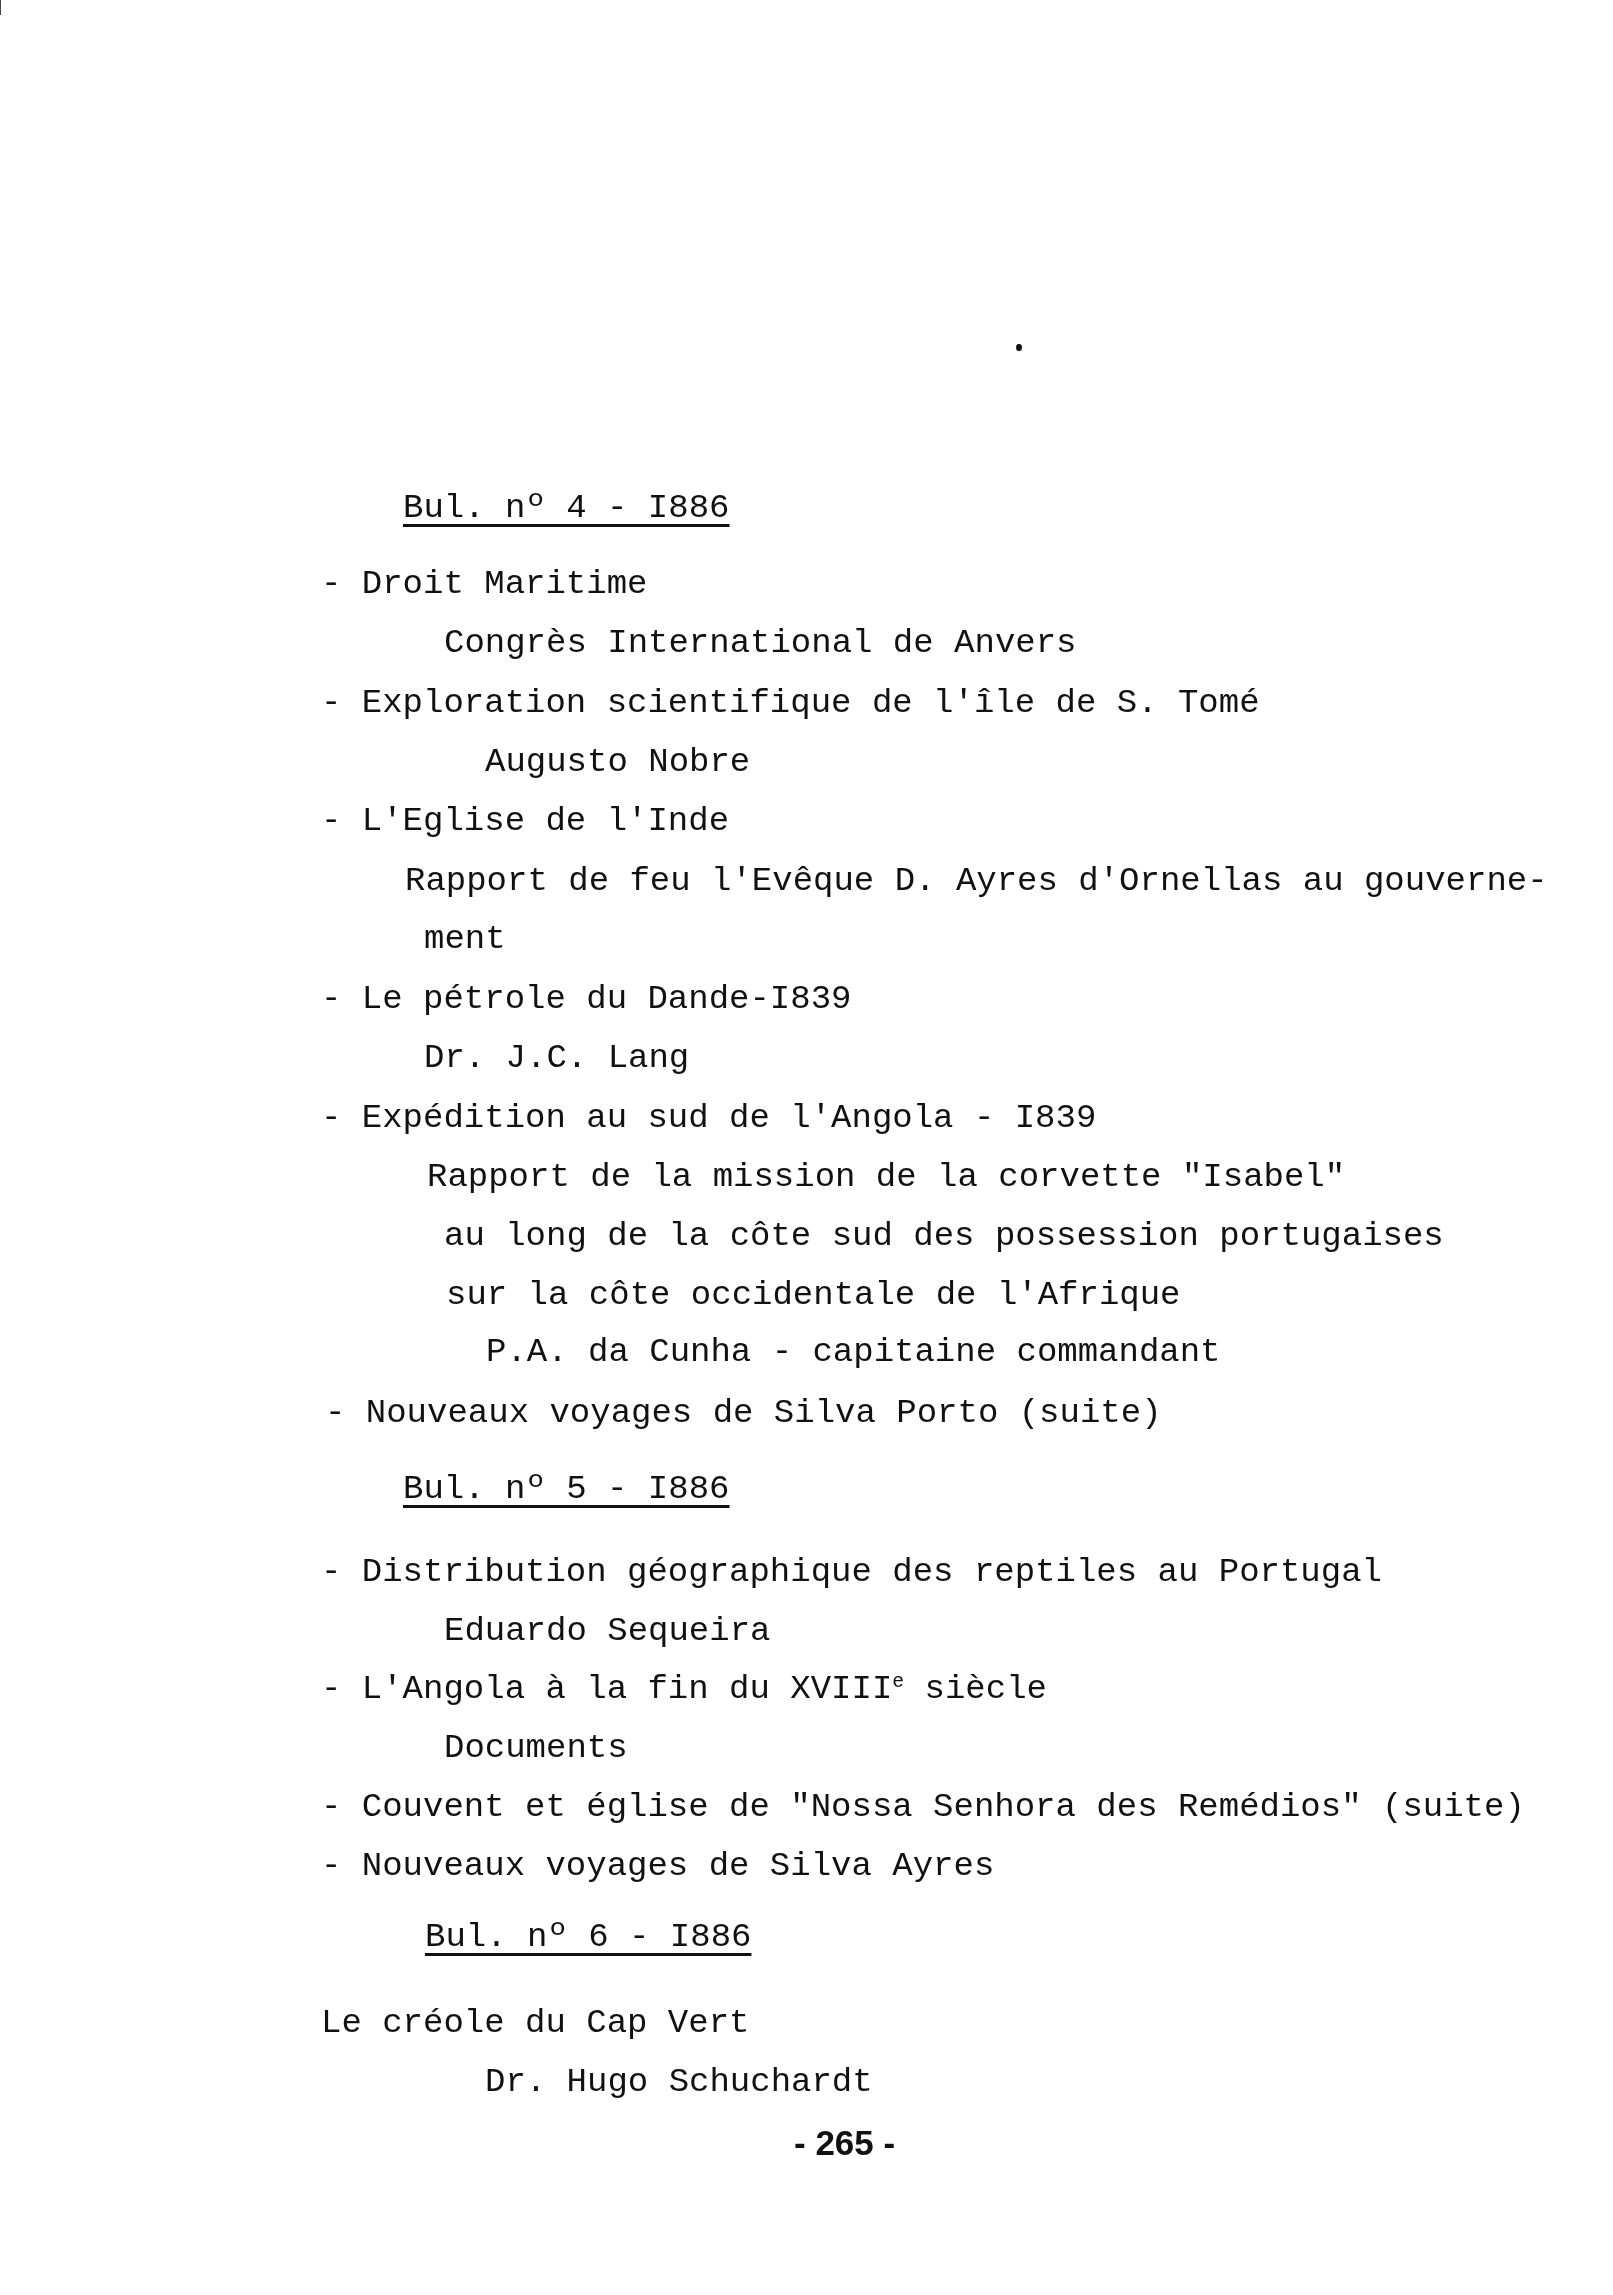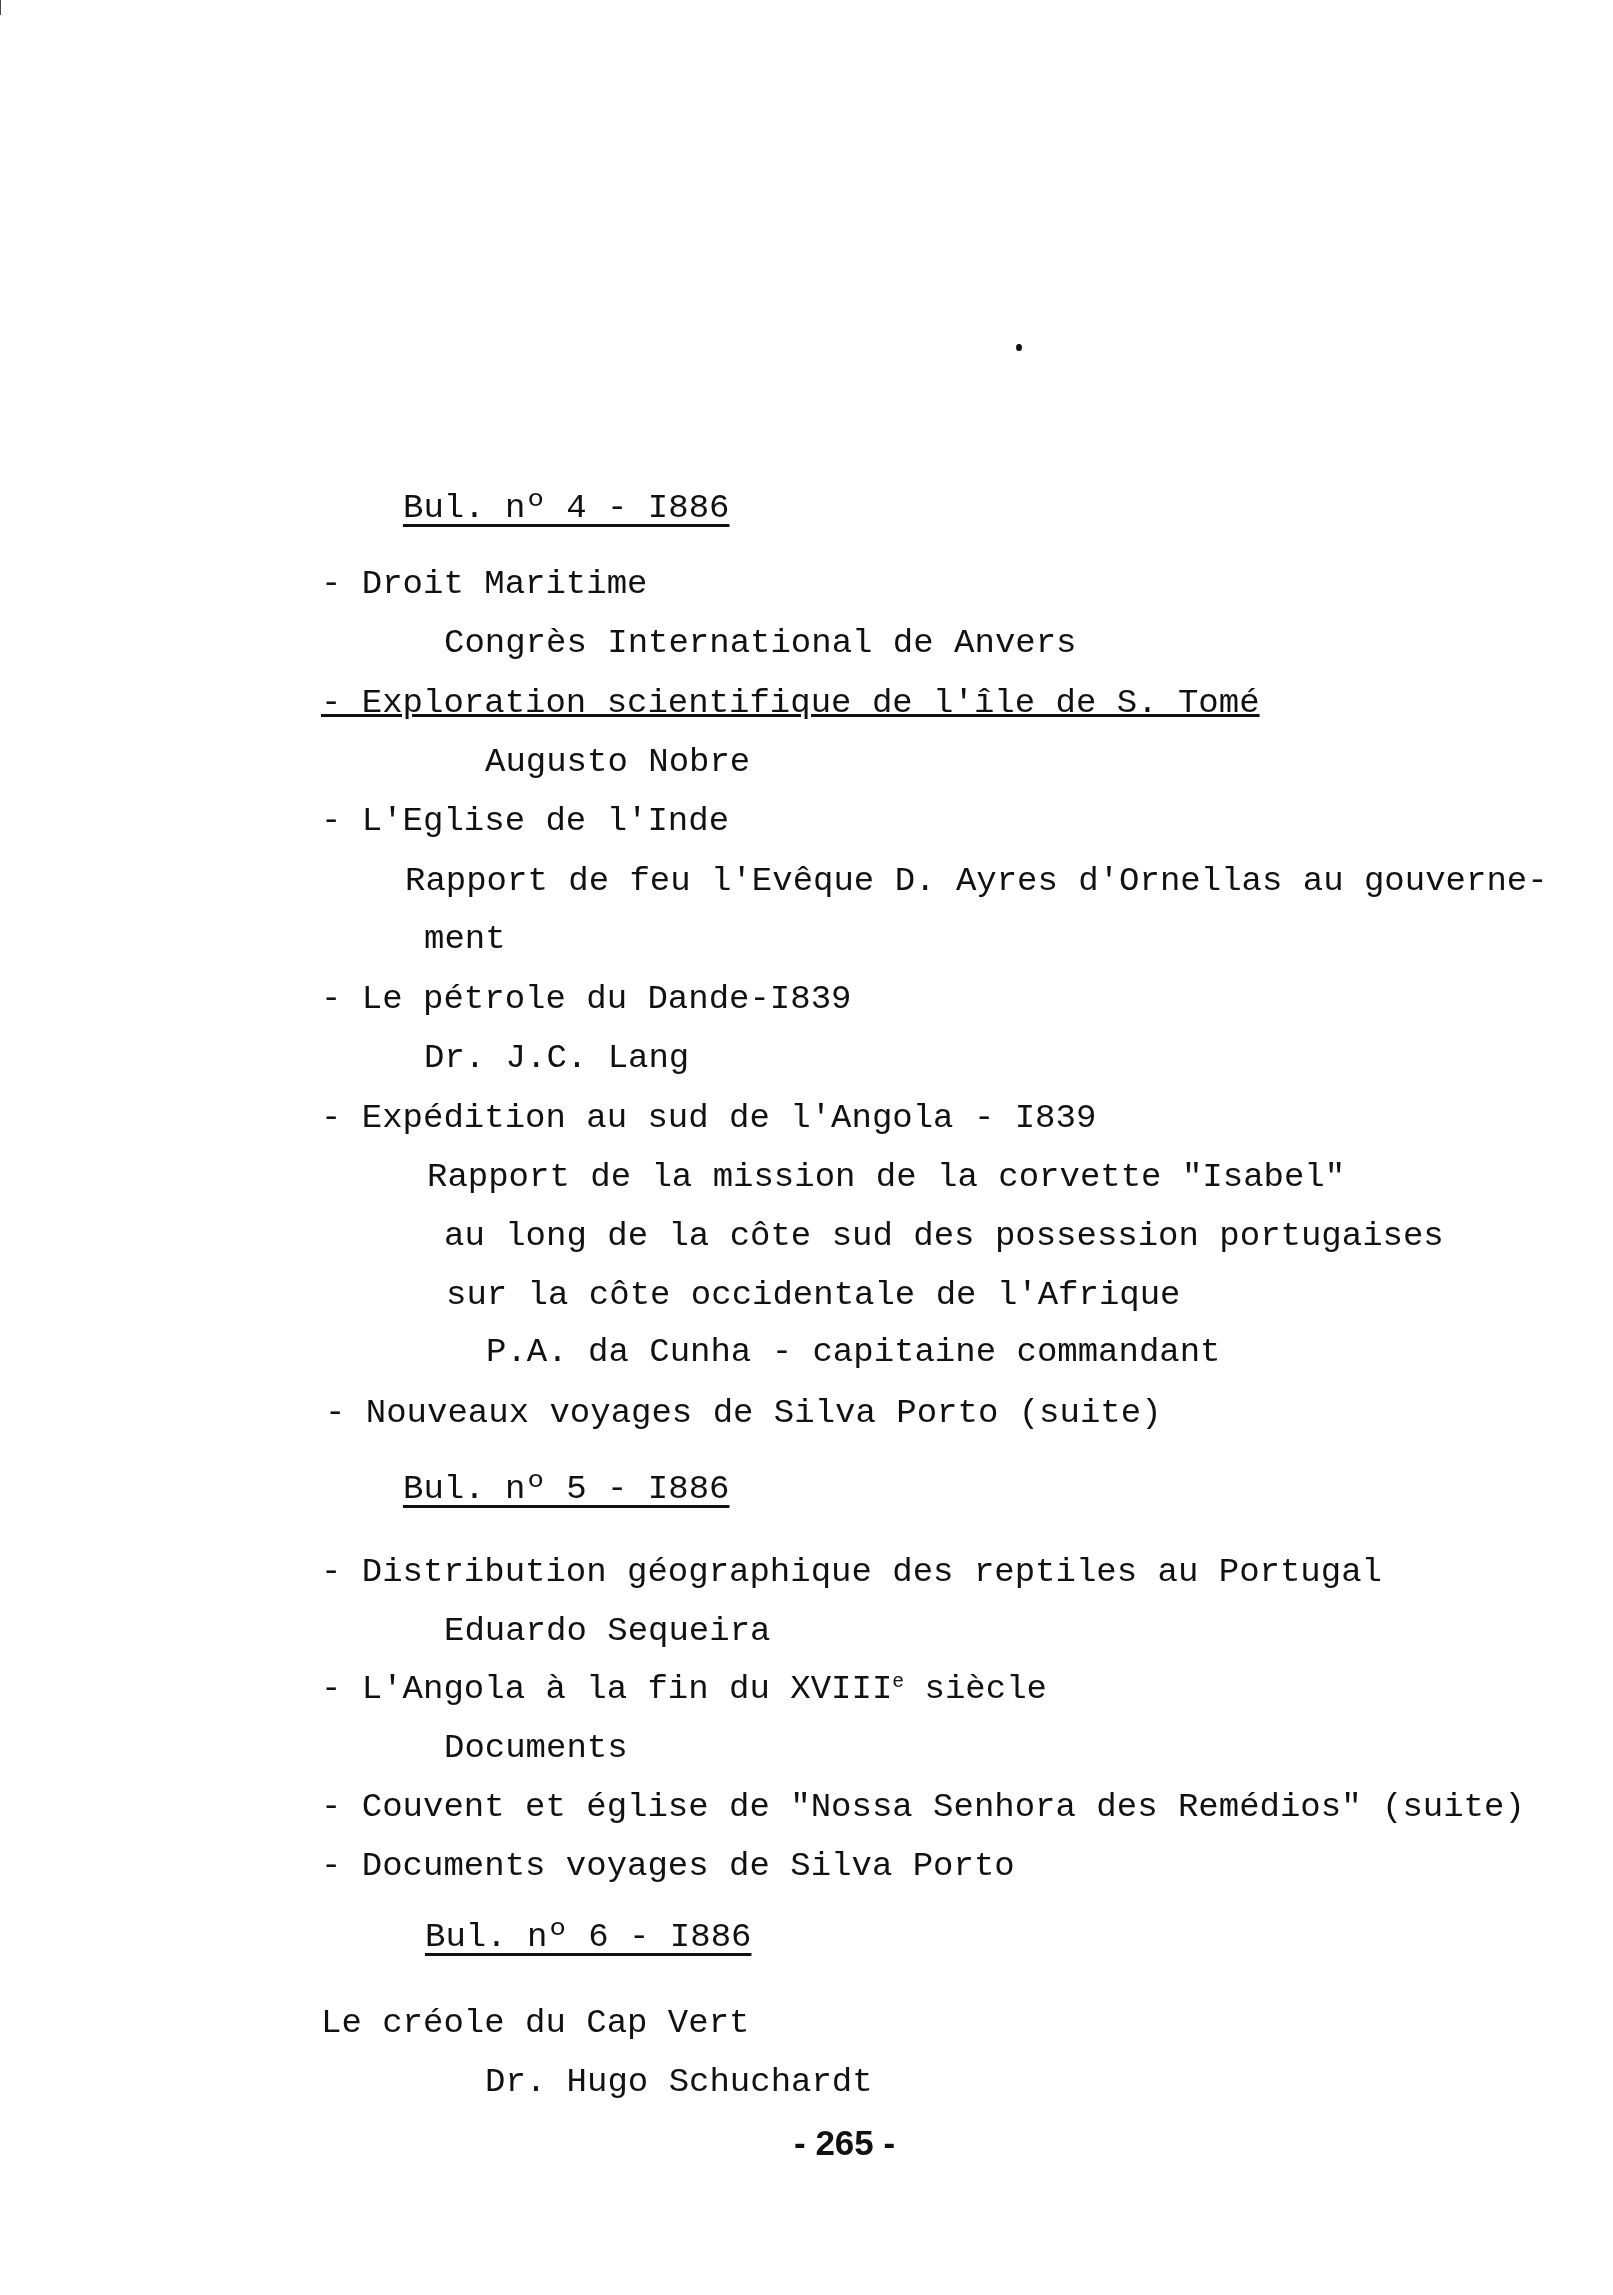--- a/index.html
+++ b/index.html
@@ -26,42 +26,42 @@
 
 <div class="page">
 
   <div class="edge-mark"></div>
   <div class="speck" style="left:1016px; top:344px;"></div>
 
   <div class="line heading" style="left:403px; top:489px;">Bul. nº 4 - I886</div>
 
   <div class="line" style="left:321px; top:565px;">- Droit Maritime</div>
   <div class="line" style="left:444px; top:624px;">Congrès International de Anvers</div>
-  <div class="line" style="left:321px; top:684px;text-decoration:underline;">- Exploration scientifique de l'île de S. Tomé</div>
+  <div class="line" style="left:321px; top:684px;">- Exploration scientifique de l'île de S. Tomé</div>
   <div class="line" style="left:485px; top:743px;">Augusto Nobre</div>
   <div class="line" style="left:321px; top:802px;">- L'Eglise de l'Inde</div>
   <div class="line" style="left:405px; top:862px;">Rapport de feu l'Evêque D. Ayres d'Ornellas au gouverne-</div>
   <div class="line" style="left:424px; top:920px;">ment</div>
   <div class="line" style="left:321px; top:980px;">- Le pétrole du Dande-I839</div>
   <div class="line" style="left:424px; top:1039px;">Dr. J.C. Lang</div>
   <div class="line" style="left:321px; top:1099px;text-align:center;">- Expédition au sud de l'Angola - I839</div>
   <div class="line" style="left:427px; top:1158px;">Rapport de la mission de la corvette "Isabel"</div>
   <div class="line" style="left:444px; top:1217px;">au long de la côte sud des possession portugaises</div>
   <div class="line" style="left:446px; top:1276px;">sur la côte occidentale de l'Afrique</div>
   <div class="line" style="left:486px; top:1333px;">P.A. da Cunha - capitaine commandant</div>
   <div class="line" style="left:325px; top:1394px;">- Nouveaux voyages de Silva Porto (suite)</div>
 
   <div class="line heading" style="left:403px; top:1470px;">Bul. nº 5 - I886</div>
 
   <div class="line" style="left:321px; top:1553px;">- Distribution géographique des reptiles au Portugal</div>
   <div class="line" style="left:444px; top:1612px;">Eduardo Sequeira</div>
   <div class="line" style="left:321px; top:1670px;"><span>- L'Angola à la fin du XVIII</span><sup>e</sup><span> siècle</span></div>
   <div class="line" style="left:444px; top:1729px;">Documents</div>
   <div class="line" style="left:321px; top:1788px;">- Couvent et église de "Nossa Senhora des Remédios" (suite)</div>
-  <div class="line" style="left:321px; top:1847px;">- Documents voyages de Silva Porto</div>
+  <div class="line" style="left:321px; top:1847px;">- Nouveaux voyages de Silva Ayres</div>
 
   <div class="line heading" style="left:425px; top:1918px;">Bul. nº 6 - I886</div>
 
   <div class="line" style="left:321px; top:2004px;">Le créole du Cap Vert</div>
   <div class="line" style="left:485px; top:2063px;">Dr. Hugo Schuchardt</div>
 
   <div class="line folio" style="left:794px; top:2123px;">- 265 -</div>
 
 </div>
 

